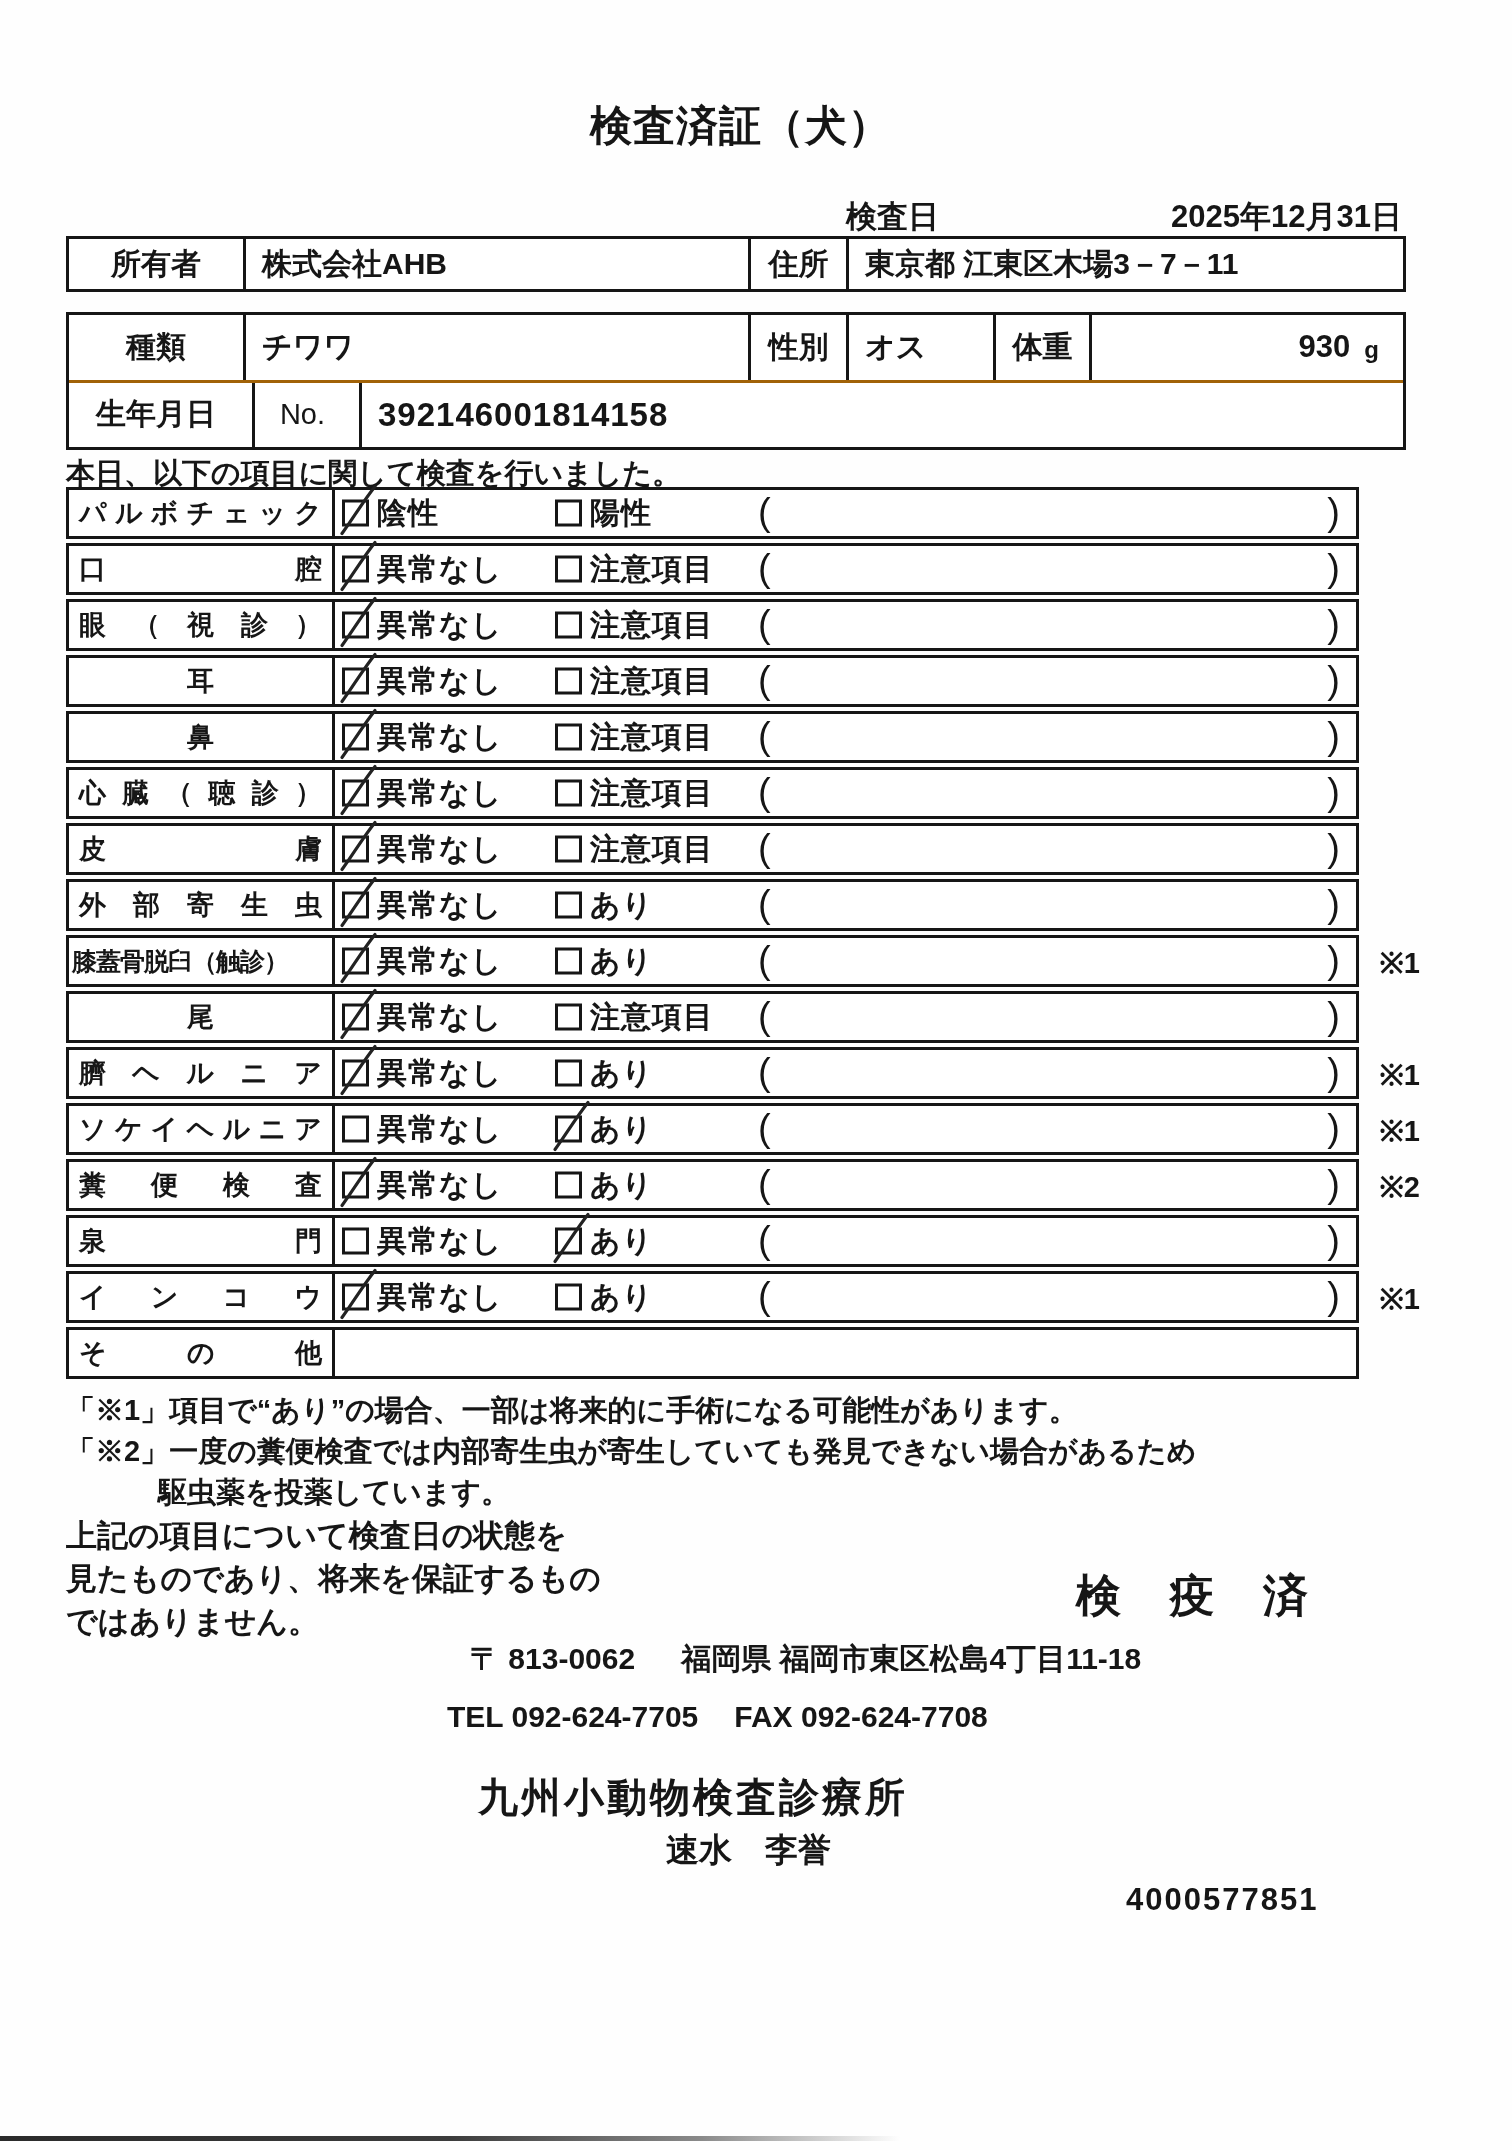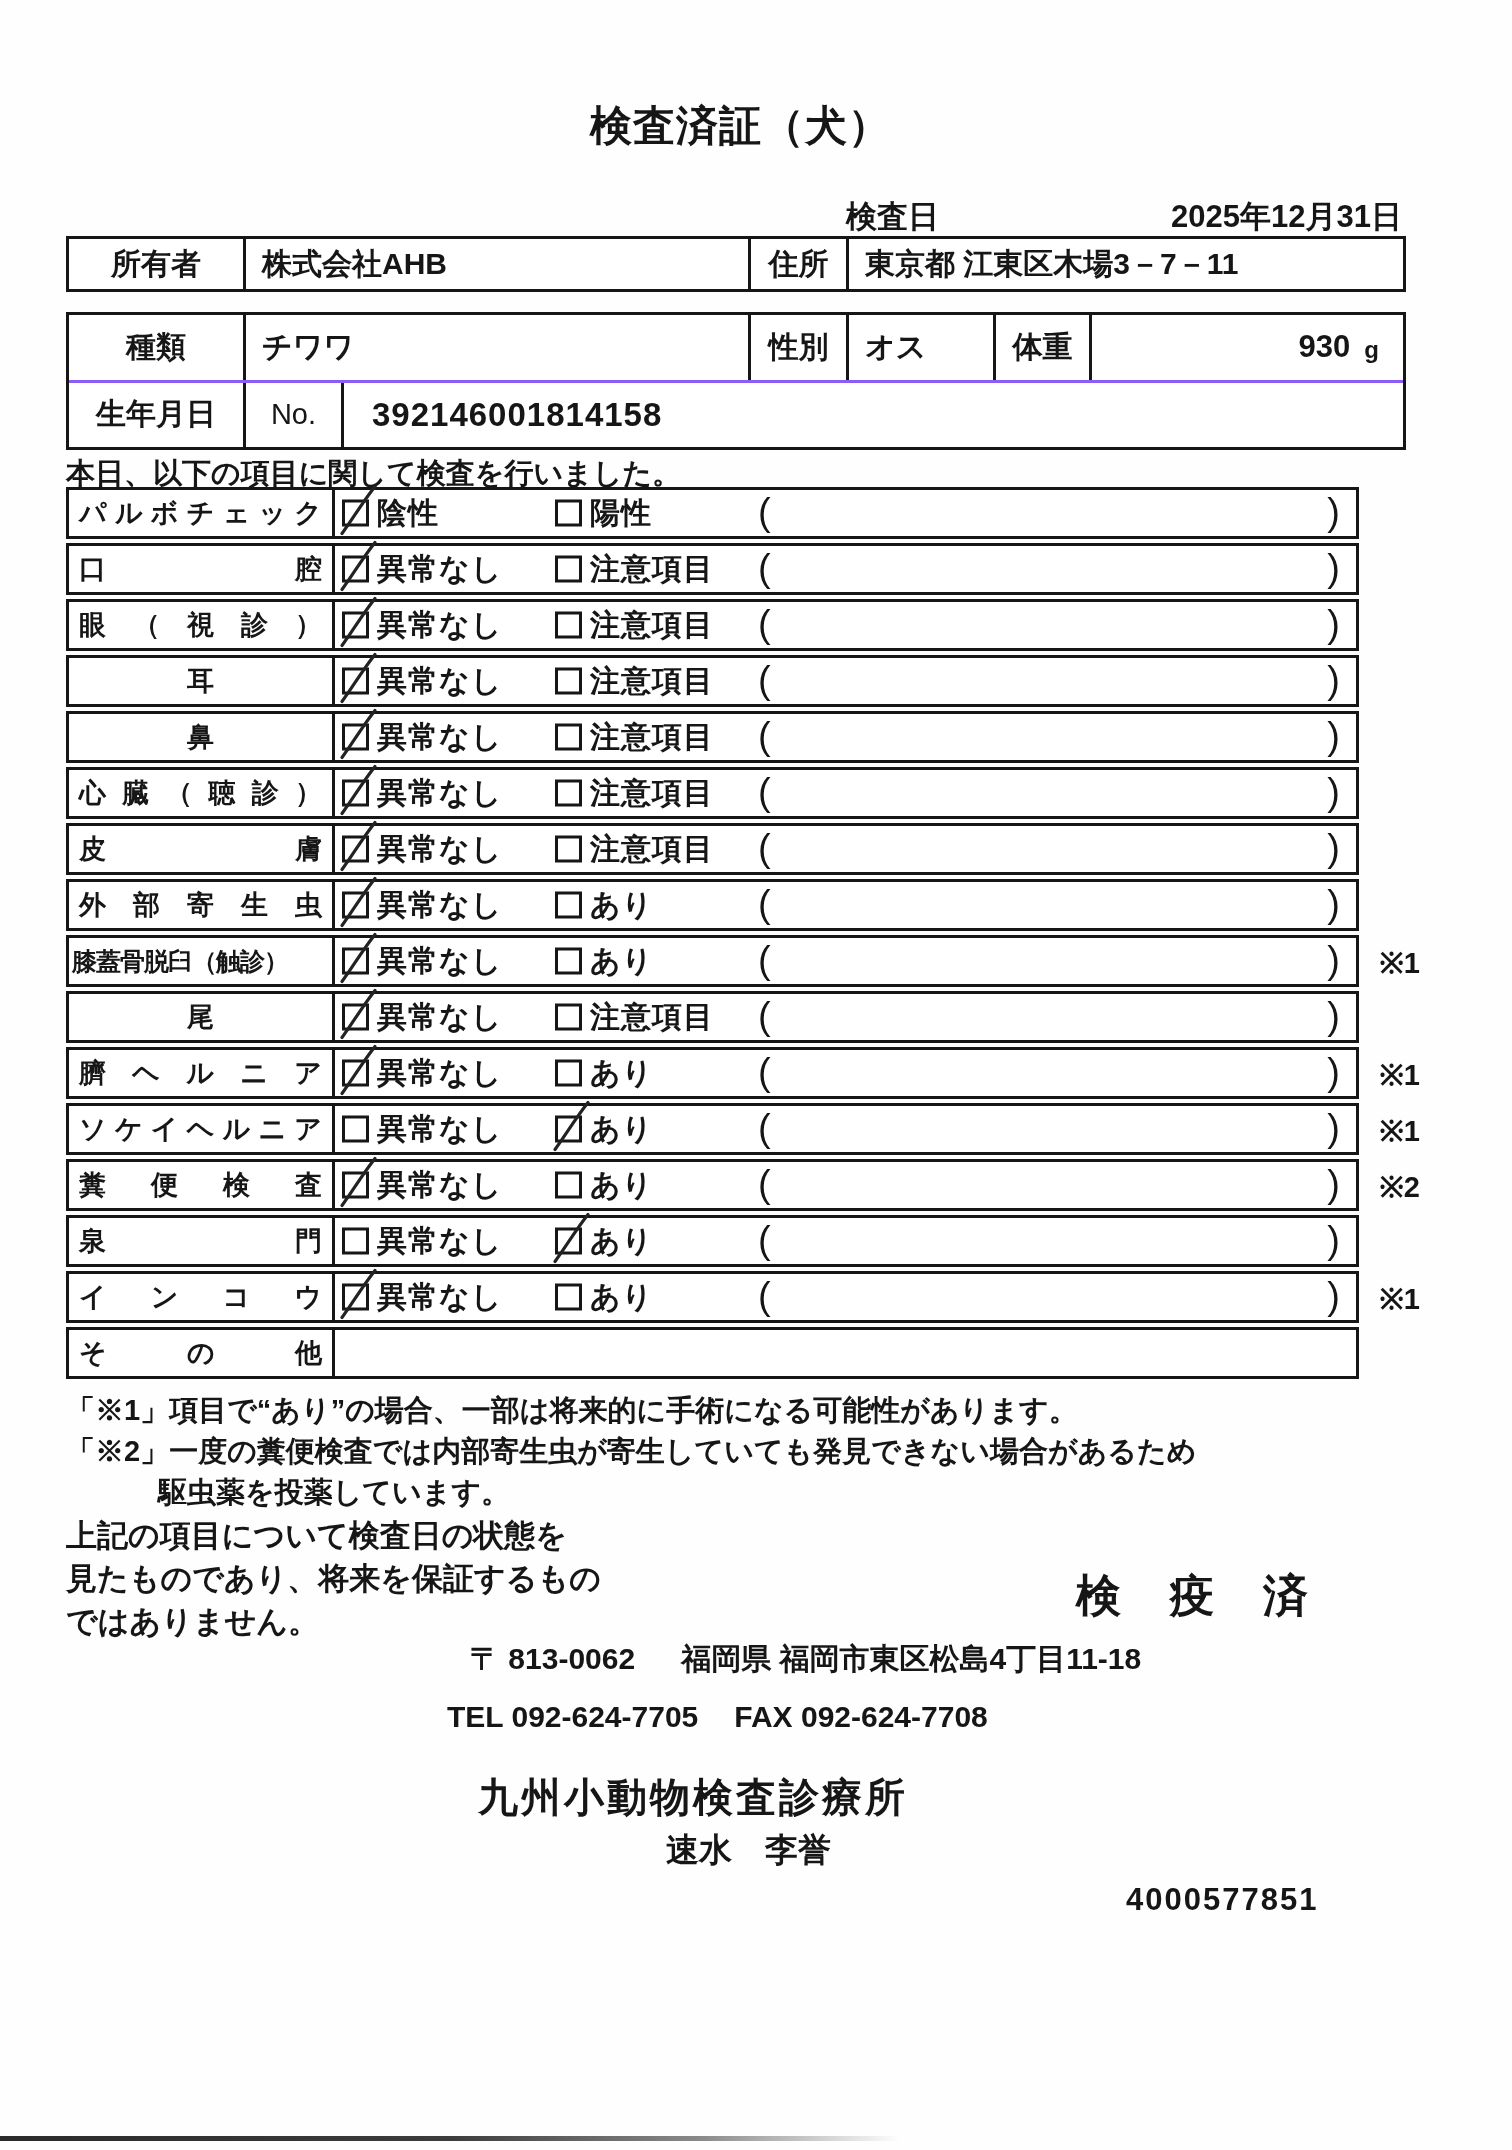--- a/index.html
+++ b/index.html
@@ -21,30 +21,30 @@
   }
 
   
   .date-line { left:846px; top:196px; width:556px; display:flex; justify-content:space-between;
     font-size:31px; font-weight:600; }
 
   
   .box-table { position:absolute; display:flex; border:3px solid #161616; background:#fff; }
   .box-col { flex-direction:column; }
   .prow { display:flex; flex:1; }
-  .prow + .prow { border-top:3px solid #8b5cf6; }
+  .prow + .prow { border-top:3px solid #a16207;gap:9px; }
   .cell { display:flex; align-items:center; font-size:30px; font-weight:600; white-space:pre; }
   .cell + .cell { border-left:3px solid #161616; }
   .cell.lbl { justify-content:center; }
   .cell.val { padding-left:16px; }
   .w174{width:174px;flex:none} .w505{width:505px;flex:none} .w121{width:98px;flex:none}
   .w145{width:147px;flex:none} .w96{width:96px;flex:none} .grow{flex:1}
   .weight-cell { justify-content:flex-end; padding-right:24px; }
   .weight-unit { font-size:24px; margin-left:14px; margin-top:6px; }
-  .no-value { font-size:33px; letter-spacing:1px; padding-left:28px; }
+  .no-value { font-size:33px; letter-spacing:1px; padding-left:16px; }
 
   .intro-text { left:66px; top:454px; font-size:29px; font-weight:600; }
 
   
   .checklist { left:66px; top:487px; width:1293px; }
   .crow { position:relative; display:flex; height:52px; border:3px solid #161616; background:#fff; margin-top:4px; }
   .crow:first-child { margin-top:0; }
   .item-cell { width:266px; flex:none; border-right:3px solid #161616;
     display:flex; align-items:center; padding:0 10px;
     font-size:27px; font-weight:600; white-space:nowrap; }

